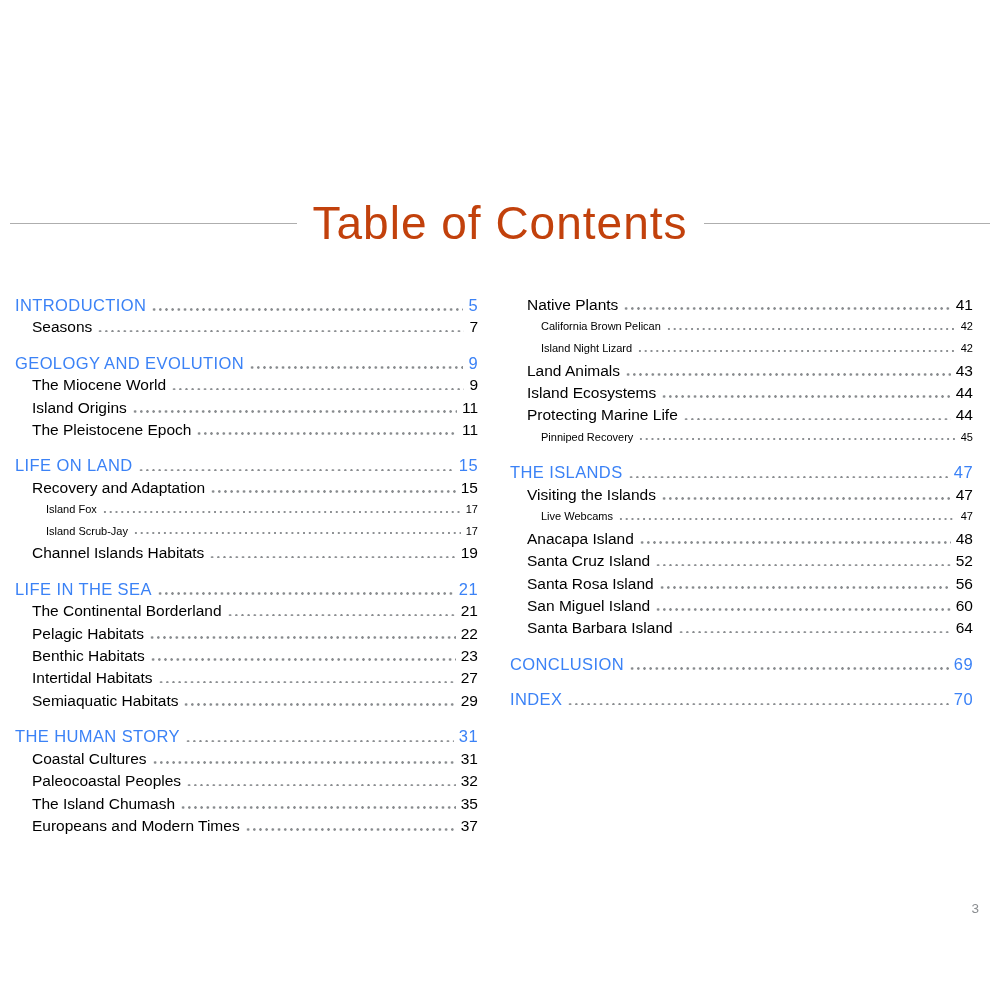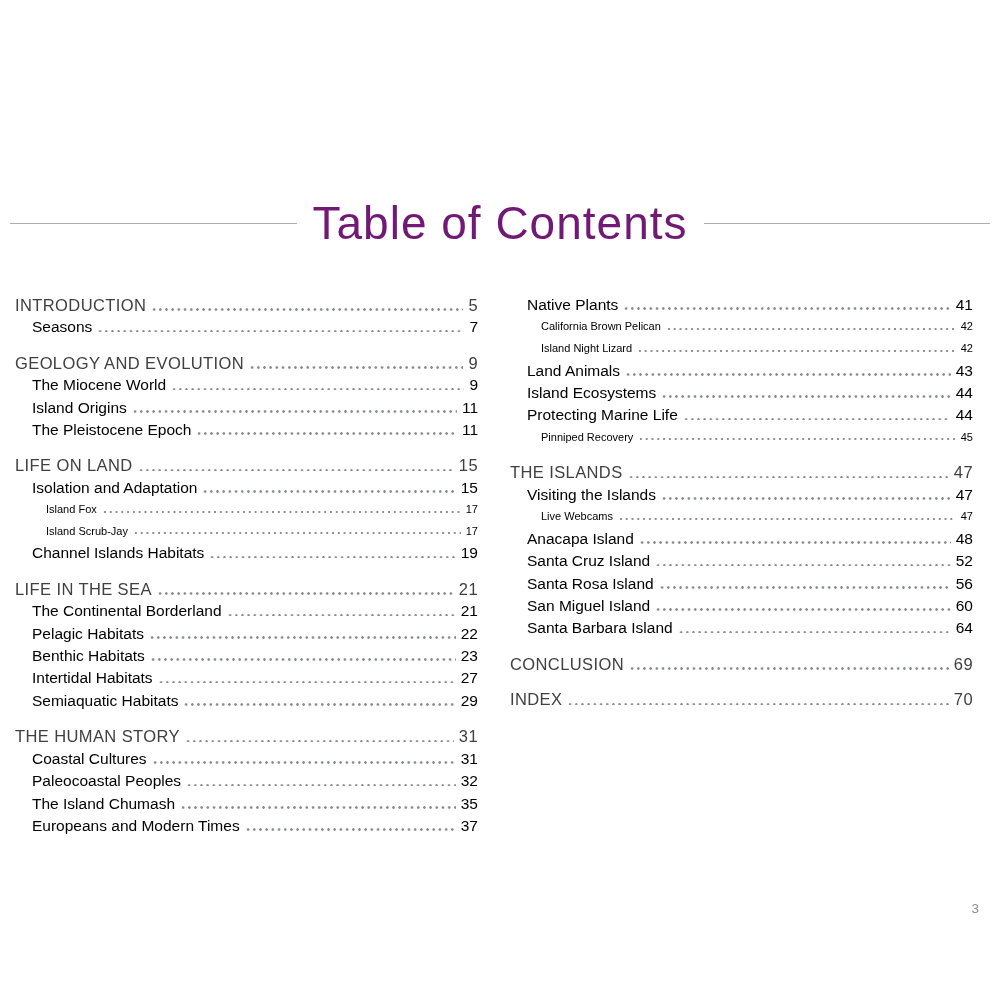--- a/index.html
+++ b/index.html
@@ -25,21 +25,21 @@
   .title-rule {
     flex: 1;
     height: 1px;
     background: #aeaeae;
   }
   .title-text {
     margin: 0 16px;
     font-size: 46px;
     font-weight: 300;
     letter-spacing: 1px;
-    color: #701a75;
+    color: #c2410c;
     white-space: nowrap;
   }
 
   
   .columns {
     position: absolute;
     top: 294px;
     left: 15px;
     right: 27px;
     display: flex;
@@ -56,21 +56,21 @@
     align-items: baseline;
     font-size: 15.5px;
     line-height: 22.4px;
     font-weight: 300;
     color: #000000;
   }
   .row.lvl1 {
     font-size: 16.5px;
     letter-spacing: 0.4px;
     margin-top: 13px;
-    color: #404040;
+    color: #3b82f6;
   }
   .column .row.lvl1:first-child { margin-top: 0; }
   .row.lvl2 { padding-left: 17px; }
   .row.lvl3 {
     padding-left: 31px;
     font-size: 11px;
     line-height: 21.6px;
   }
   .label { white-space: nowrap; }
   .leader {
@@ -141,21 +141,21 @@
         <span class="label">The Pleistocene Epoch</span>
         <span class="leader"></span>
         <span class="page">11</span>
       </div>
       <div class="row lvl1">
         <span class="label">LIFE ON LAND</span>
         <span class="leader"></span>
         <span class="page">15</span>
       </div>
       <div class="row lvl2">
-        <span class="label">Isolation and Adaptation</span>
+        <span class="label">Recovery and Adaptation</span>
         <span class="leader"></span>
         <span class="page">15</span>
       </div>
       <div class="row lvl3">
         <span class="label">Island Fox</span>
         <span class="leader"></span>
         <span class="page">17</span>
       </div>
       <div class="row lvl3">
         <span class="label">Island Scrub-Jay</span>

